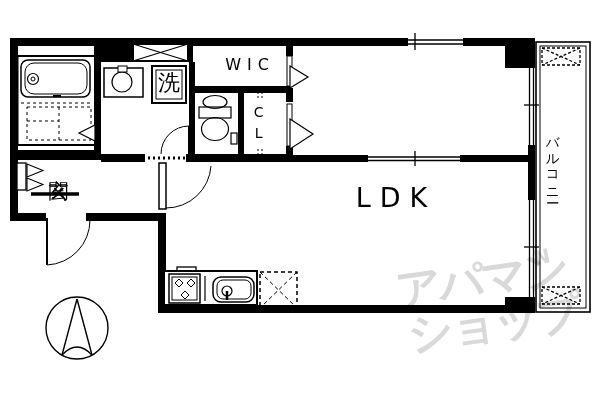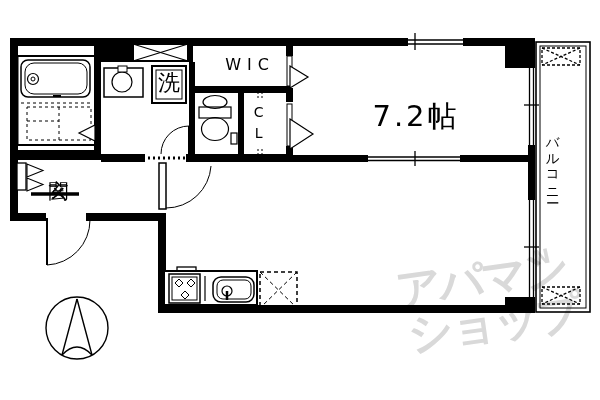--- a/index.html
+++ b/index.html
@@ -199,22 +199,22 @@
 
   <div class="lbl center" style="left:196px;top:57px;width:108px;font-size:16px;letter-spacing:6px;">WIC</div>
 
   <div class="lbl" style="left:158px;top:71px;font-size:22px;">洗</div>
 
   <div class="lbl v" style="left:251px;top:104px;font-size:14px;letter-spacing:5px;">CL</div>
 
   <div class="lbl v" style="left:48px;top:164px;font-size:20px;letter-spacing:2px;">玄関</div>
 
 
-  <div class="lbl center" style="left:326px;top:101px;width:180px;font-size:29px;letter-spacing:3px;">7.2帖</div>
-
+
+  <div class="lbl center" style="left:331px;top:184px;width:130px;font-size:27px;letter-spacing:9px;">LDK</div>
 
 
   <div class="lbl v" style="left:546px;top:127px;font-size:13.5px;letter-spacing:2px;">バルコニー</div>
 
   <div class="wm" style="left:392px;top:262px;font-size:45px;">アパマン</div>
   <div class="wm" style="left:404px;top:306px;font-size:45px;">ショップ</div>
   <div class="wm" style="left:531px;top:247px;font-size:20px;letter-spacing:0;transform:rotate(-12deg);">N</div>
 
 </div>
 

